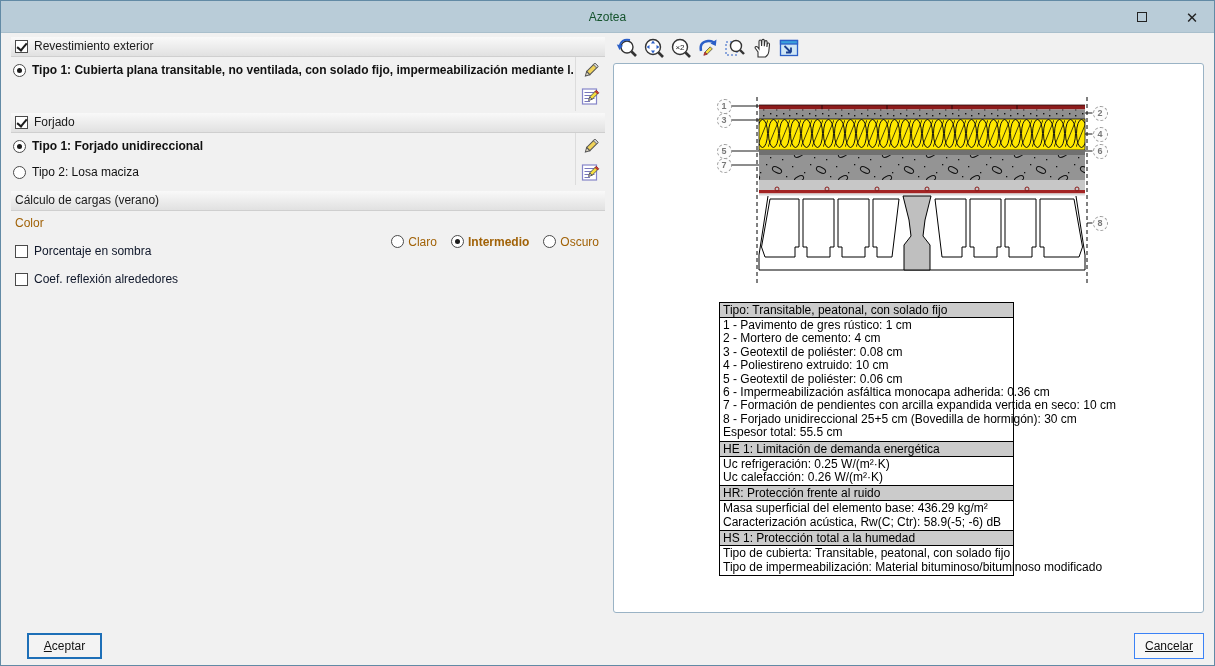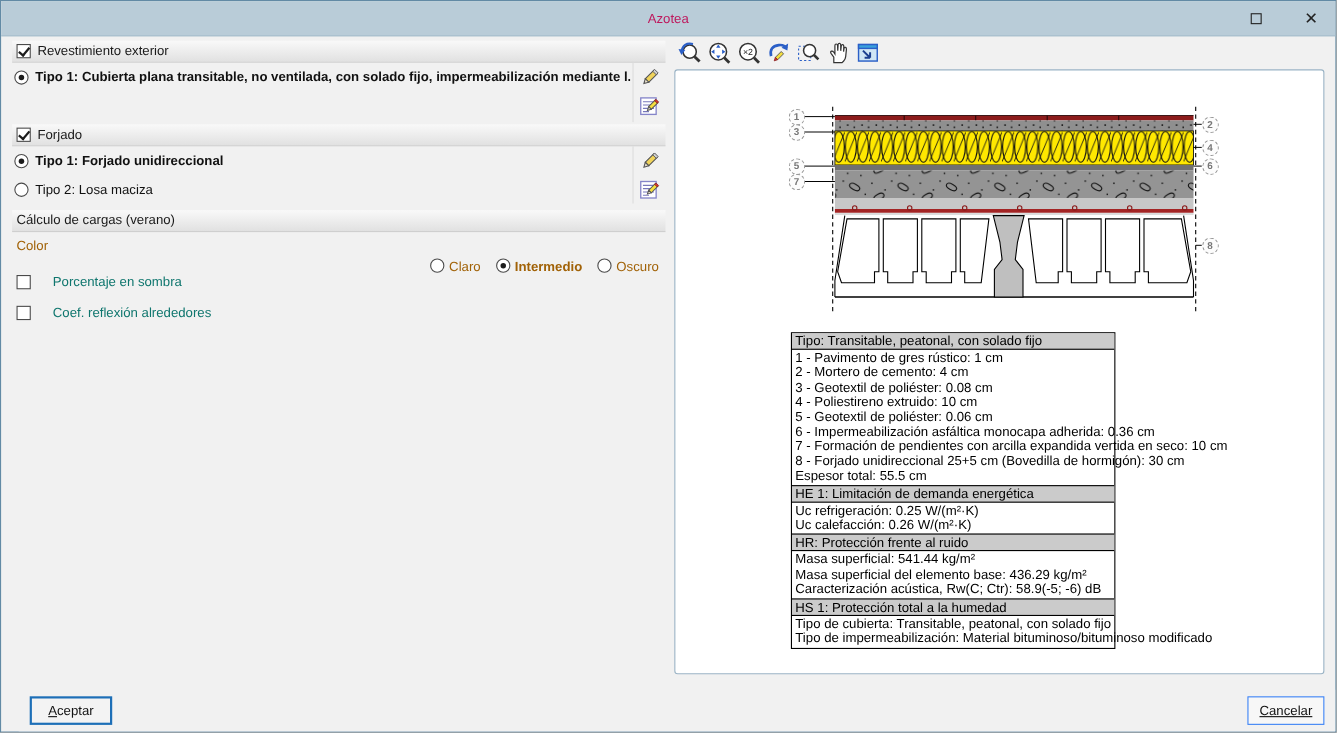--- a/index.html
+++ b/index.html
@@ -1,20 +1,20 @@
 <!DOCTYPE html>
 <html><head>
 <meta charset="utf-8">
 <style>
   html,body{margin:0;padding:0;background:#777;font-family:"Liberation Sans",sans-serif;}
   *{box-sizing:border-box;}
   .window{position:relative;width:1215px;height:666px;background:#f1f1f1;border:1px solid #628aa5;overflow:hidden;}
   
   .titlebar{position:absolute;top:0;left:0;right:0;height:32px;background:#b9ccd8;border-bottom:1px solid #a9bfcc;}
-  .titlebar .title{position:absolute;left:0;right:0;top:0;height:32px;line-height:32px;text-align:center;font-size:12px;color:#be185d;}
+  .titlebar .title{position:absolute;left:0;right:0;top:0;height:32px;line-height:32px;text-align:center;font-size:12px;color:#14532d;}
   .win-controls{position:absolute;right:8px;top:0;height:32px;display:flex;align-items:center;gap:22px;}
   .win-btn{width:28px;height:26px;display:flex;align-items:center;justify-content:center;background:transparent;border:none;padding:0;cursor:default;}
   .glyph-max{width:10px;height:10px;border:1.5px solid #222;display:block;}
   .glyph-close{font-size:15px;color:#222;line-height:1;}
   
   .body{position:absolute;top:32px;left:0;right:0;bottom:38px;}
   .left-panel{position:absolute;left:10px;top:4px;width:594px;}
   .sec-header{height:20px;line-height:19px;background:linear-gradient(#f9f9f9,#e1e1e1);border-bottom:1px solid #cfcfcf;display:flex;align-items:center;padding-left:4px;font-size:12px;color:#1a1a1a;gap:6px;}
   .sec-body{position:relative;}
   .opt-row{height:26px;display:flex;align-items:center;gap:6px;padding-left:2px;font-size:12px;color:#111;width:562px;white-space:nowrap;overflow:hidden;}
@@ -25,21 +25,21 @@
   .cb{width:13px;height:13px;background:#fff;border:1px solid #4a4a4a;position:relative;flex:0 0 auto;}
   .cb.checked::after{content:"";position:absolute;left:3px;top:0px;width:4px;height:8px;border-right:2px solid #1c1c1c;border-bottom:2px solid #1c1c1c;transform:rotate(40deg);}
   .rb{width:13px;height:13px;background:#fff;border:1px solid #4a4a4a;border-radius:50%;position:relative;flex:0 0 auto;}
   .rb.checked::after{content:"";position:absolute;left:3px;top:3px;width:5px;height:5px;border-radius:50%;background:#1c1c1c;}
   .gap2{height:2px;} .gap6{height:6px;}
   .color-row{height:24px;display:flex;align-items:center;font-size:12px;color:#a16207;padding-left:4px;}
   .color-row .lbl{flex:0 0 auto;}
   .radio-group{margin-left:auto;margin-right:6px;display:flex;align-items:center;gap:14px;}
   .radio-item{display:flex;align-items:center;gap:4px;margin-top:37px;}
   .radio-item.selected span.txt{font-weight:bold;}
-  .cb-row{height:24px;display:flex;align-items:flex-end;gap:20px;font-size:12px;color:#0f766e;padding-left:4px;margin-top:4px;}
+  .cb-row{height:24px;display:flex;align-items:center;gap:6px;font-size:12px;color:#0f172a;padding-left:4px;margin-top:4px;}
   
   .toolbar{position:absolute;left:614px;top:3px;display:flex;gap:3px;}
   .tool-btn{width:24px;height:24px;background:transparent;border:none;padding:1px;cursor:default;}
   .view-panel{position:absolute;left:612px;top:30px;width:591px;height:550px;background:#fff;border:1px solid #9ab3c5;border-radius:3px;}
   .draw-wrap{position:absolute;left:88px;top:23px;width:420px;height:205px;}
   .callout{position:absolute;width:15px;height:15px;border:1px dashed #999;border-radius:50%;background:#fcfcfc;font-size:9px;font-weight:bold;color:#777;text-align:center;line-height:13px;}
   
   .details{position:absolute;left:105px;top:238px;width:295px;border:1px solid #000;background:#fff;font-size:12px;color:#000;}
   .d-head{background:#cbcbcb;border-top:1px solid #000;border-bottom:1px solid #000;padding:1px 3px;line-height:12px;white-space:nowrap;}
   .details .d-head:first-child{border-top:none;}
@@ -343,21 +343,20 @@
           <div class="d-row">8 - Forjado unidireccional 25+5 cm (Bovedilla de hormigón): 30 cm</div>
           <div class="d-row">Espesor total: 55.5 cm</div>
         </div>
         <div class="d-head">HE 1: Limitación de demanda energética</div>
         <div class="d-rows">
           <div class="d-row">Uc refrigeración: 0.25 W/(m²·K)</div>
           <div class="d-row">Uc calefacción: 0.26 W/(m²·K)</div>
         </div>
         <div class="d-head">HR: Protección frente al ruido</div>
         <div class="d-rows">
-          <div class="d-row">Masa superficial: 541.44 kg/m²</div>
           <div class="d-row">Masa superficial del elemento base: 436.29 kg/m²</div>
           <div class="d-row">Caracterización acústica, Rw(C; Ctr): 58.9(-5; -6) dB</div>
         </div>
         <div class="d-head">HS 1: Protección total a la humedad</div>
         <div class="d-rows">
           <div class="d-row">Tipo de cubierta: Transitable, peatonal, con solado fijo</div>
           <div class="d-row">Tipo de impermeabilización: Material bituminoso/bituminoso modificado</div>
         </div>
       </div>
     </div>

